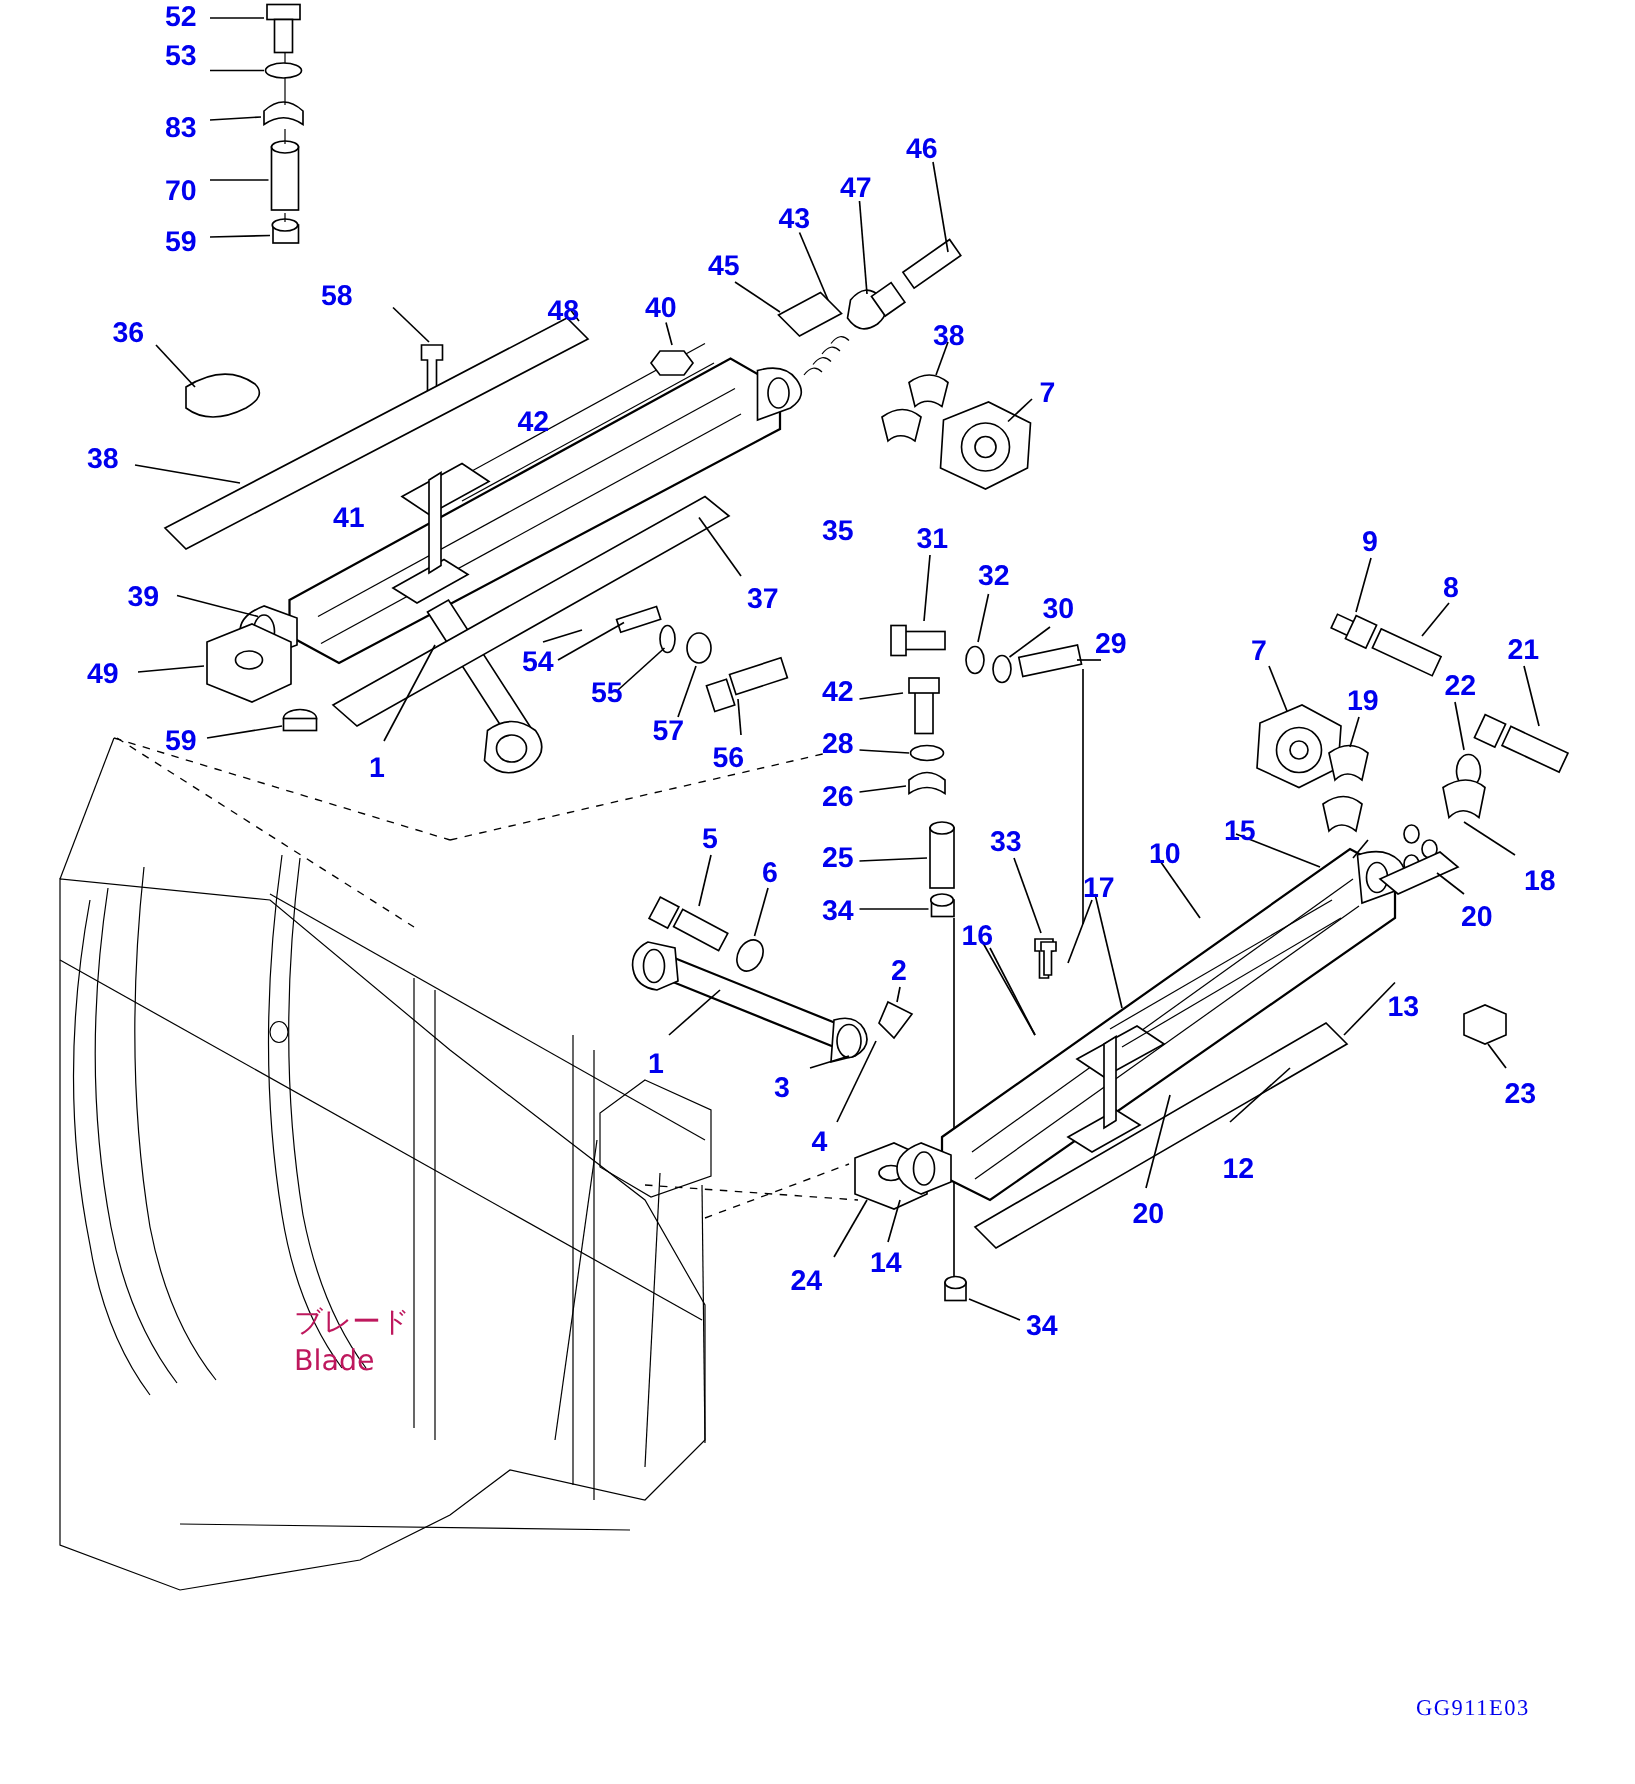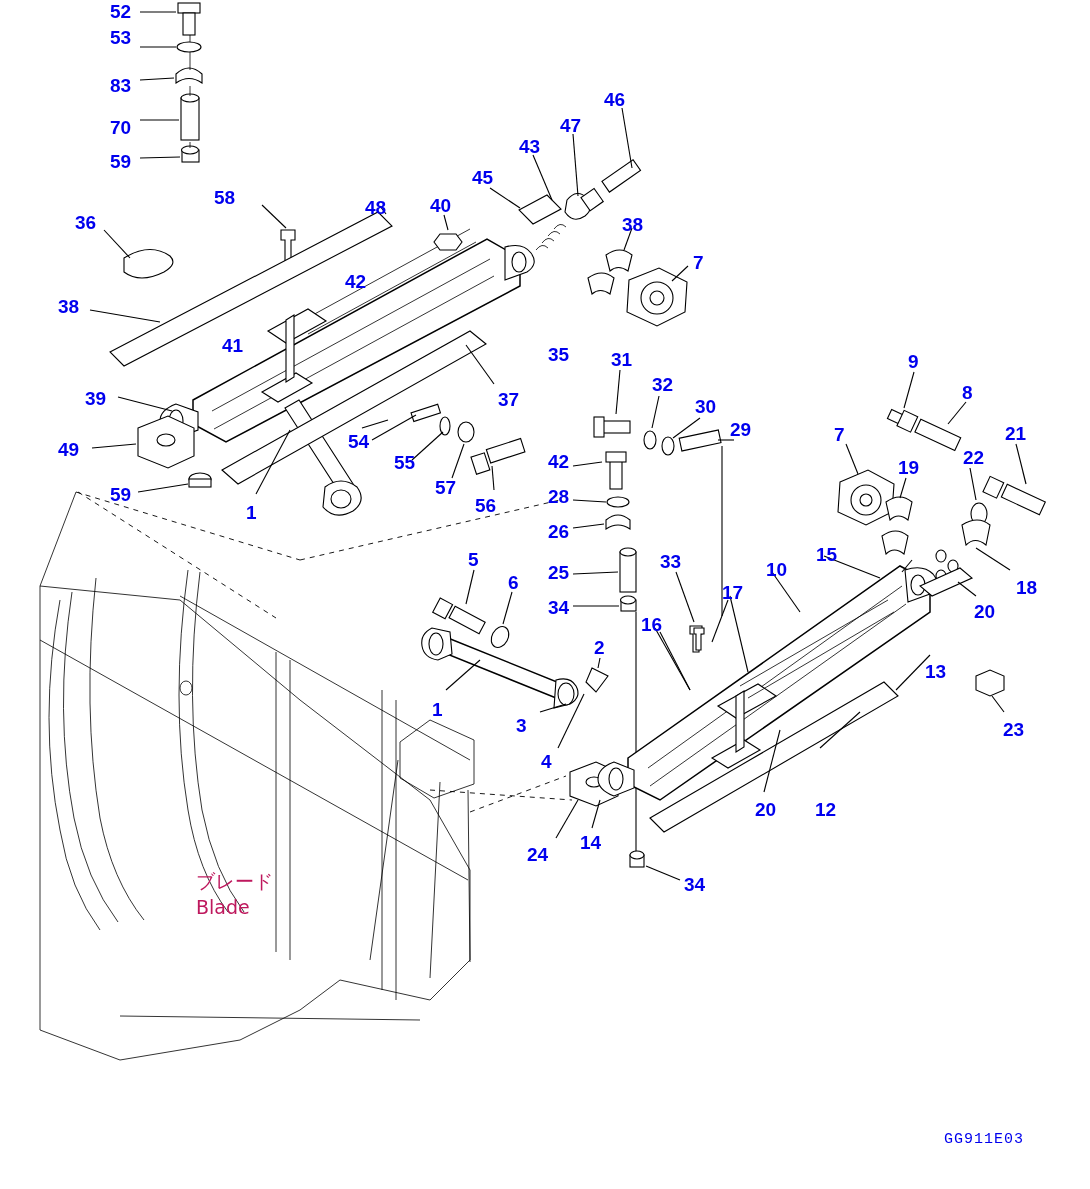--- a/index.html
+++ b/index.html
@@ -5,21 +5,21 @@
   html,body{margin:0;padding:0;background:#ffffff;}
   body{width:1090px;height:1189px;position:relative;overflow:hidden;
        font-family:"Liberation Sans", sans-serif;}
   #sheet{position:absolute;inset:0;}
   svg#art{position:absolute;left:0;top:0;width:1090px;height:1189px;}
   .callout{position:absolute;color:#0000ee;font-weight:bold;font-size:19px;
            line-height:19px;white-space:nowrap;letter-spacing:0px;}
   .jptext{position:absolute;color:#be185d;font-size:19px;line-height:22px;
           font-family:"DejaVu Sans", sans-serif;white-space:pre;}
   .docid{position:absolute;color:#0000ee;font-size:15px;letter-spacing:1px;
-         font-family:Liberation Mono, monospace;}
+         font-family:Liberation Serif, serif;}
   .ln{stroke:#000;stroke-width:1.1;fill:none;}
   .thin{stroke:#000;stroke-width:0.8;fill:none;}
   .dash{stroke:#000;stroke-width:0.9;fill:none;stroke-dasharray:5 5;}
   .fillw{fill:#ffffff;stroke:#000;stroke-width:1.1;}
   .fillw2{fill:#ffffff;stroke:#000;stroke-width:1.5;}
 </style>
 </head>
 <body>
 
 <div id="sheet">
@@ -362,21 +362,21 @@
   <div class="callout" style="left:660px;top:552px">33</div>
   <div class="callout" style="left:766px;top:560px">10</div>
   <div class="callout" style="left:722px;top:583px">17</div>
   <div class="callout" style="left:548px;top:598px">34</div>
   <div class="callout" style="left:641px;top:615px">16</div>
   <div class="callout" style="left:594px;top:638px">2</div>
   <div class="callout" style="left:925px;top:662px">13</div>
   <div class="callout" style="left:1003px;top:720px">23</div>
   <div class="callout" style="left:432px;top:700px">1</div>
   <div class="callout" style="left:516px;top:716px">3</div>
-  <div class="callout" style="left:815px;top:800px">12</div>
+  <div class="callout" style="left:815px;top:770px">12</div>
   <div class="callout" style="left:541px;top:752px">4</div>
   <div class="callout" style="left:755px;top:800px">20</div>
   <div class="callout" style="left:527px;top:845px">24</div>
   <div class="callout" style="left:580px;top:833px">14</div>
   <div class="callout" style="left:684px;top:875px">34</div>
 
   <div class="jptext" style="left:196px;top:870px">ブレード</div>
   <div class="jptext" style="left:196px;top:896px">Blade</div>
   <div class="docid" style="left:944px;top:1131px">GG911E03</div>
 

